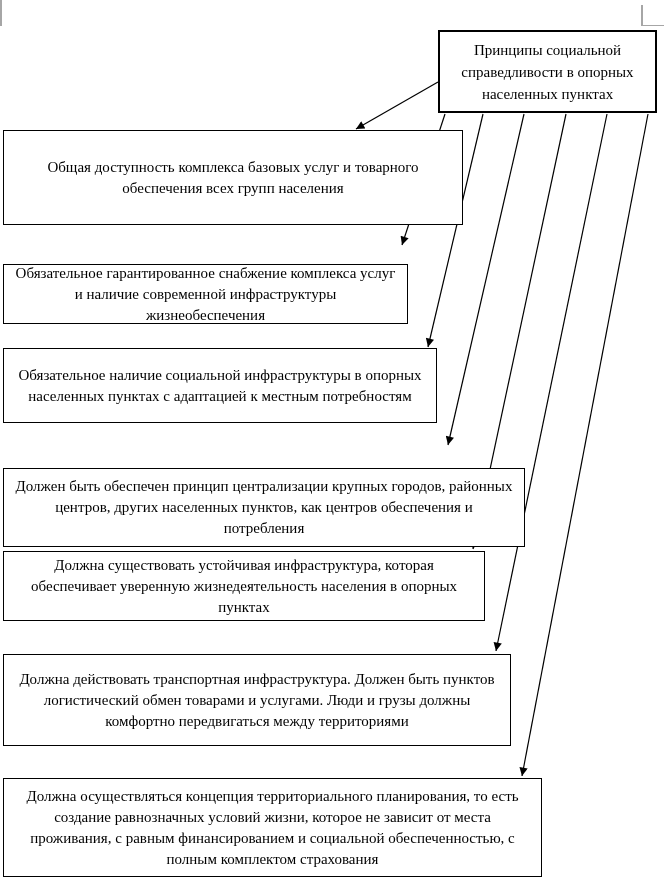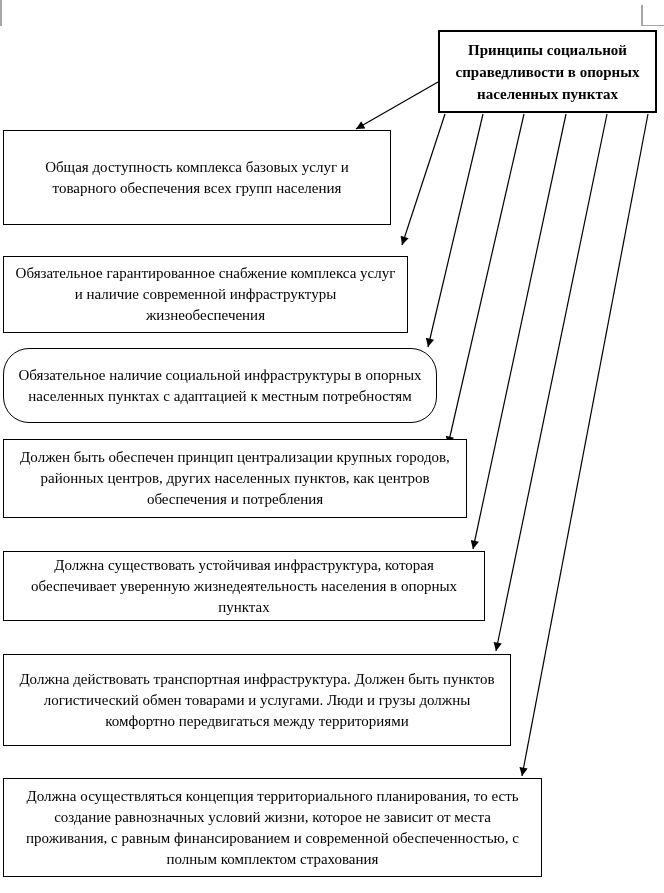--- a/index.html
+++ b/index.html
@@ -25,28 +25,28 @@
     align-items: center;
     justify-content: center;
     text-align: center;
     font-size: 15px;
     line-height: 21px;
     padding: 2px 11px;
   }
   #title-box {
     left: 438px; top: 30px; width: 219px; height: 83px;
     border-width: 2px;
-    font-weight: bold;
+    font-weight: normal;
     line-height: 22px;
     padding: 2px 8px;
   }
-  #box-1 { left: 3px; top: 130px; width: 388px; height: 95px; }
-  #box-2 { left: 3px; top: 256px; width: 405px; height: 77px; }
-  #box-3 { left: 3px; top: 348px; width: 434px; height: 75px; border-radius: 26px; }
-  #box-4 { left: 3px; top: 439px; width: 464px; height: 79px; }
+  #box-1 { left: 3px; top: 130px; width: 460px; height: 95px; }
+  #box-2 { left: 3px; top: 264px; width: 405px; height: 60px; }
+  #box-3 { left: 3px; top: 348px; width: 434px; height: 75px; }
+  #box-4 { left: 3px; top: 468px; width: 522px; height: 79px; }
   #box-5 { left: 3px; top: 551px; width: 482px; height: 70px; justify-content: center; }
   #box-6 { left: 3px; top: 654px; width: 508px; height: 92px; }
   #box-7 { left: 3px; top: 778px; width: 539px; height: 99px; }
 
   #arrow-layer {
     position: absolute;
     left: 0; top: 0;
     width: 664px;
     height: 893px;
     pointer-events: none;
@@ -104,16 +104,16 @@
   <div class="fbox" id="box-4">
     <span>Должен быть обеспечен принцип централизации крупных городов, районных центров, других населенных пунктов, как центров обеспечения и потребления</span>
   </div>
   <div class="fbox" id="box-5">
     <span>Должна существовать устойчивая инфраструктура, которая обеспечивает уверенную жизнедеятельность населения в опорных пунктах</span>
   </div>
   <div class="fbox" id="box-6">
     <span>Должна действовать транспортная инфраструктура. Должен быть пунктов логистический обмен товарами и услугами. Люди и грузы должны комфортно передвигаться между территориями</span>
   </div>
   <div class="fbox" id="box-7">
-    <span>Должна осуществляться концепция территориального планирования, то есть создание равнозначных условий жизни, которое не зависит от места проживания, с равным финансированием и современной обеспеченностью, с полным комплектом страхования</span>
+    <span>Должна осуществляться концепция территориального планирования, то есть создание равнозначных условий жизни, которое не зависит от места проживания, с равным финансированием и социальной обеспеченностью, с полным комплектом страхования</span>
   </div>
 
 </div>
 
 </body></html>

